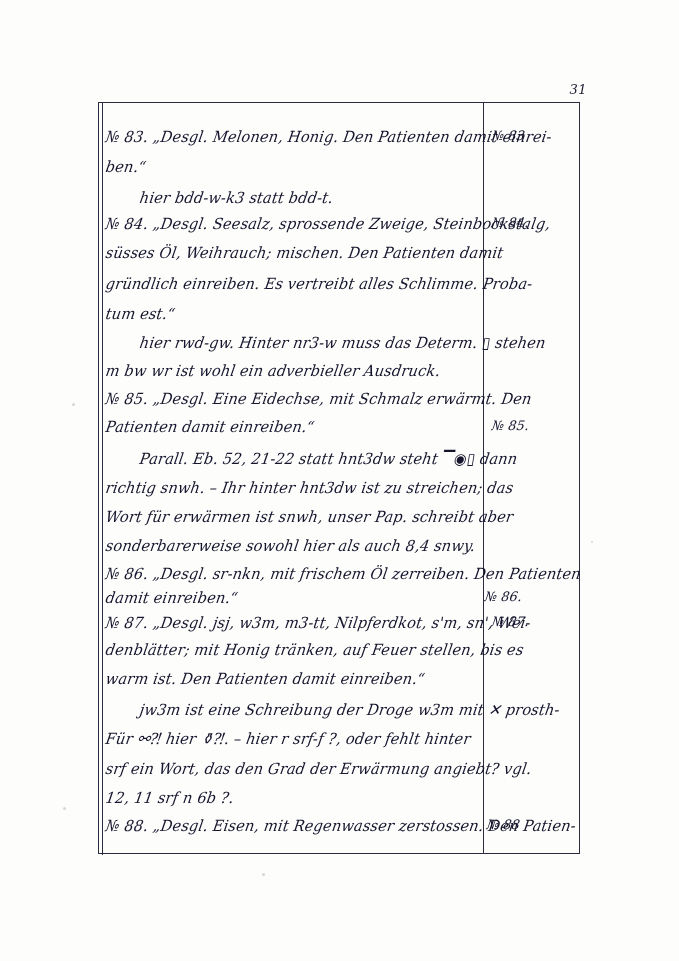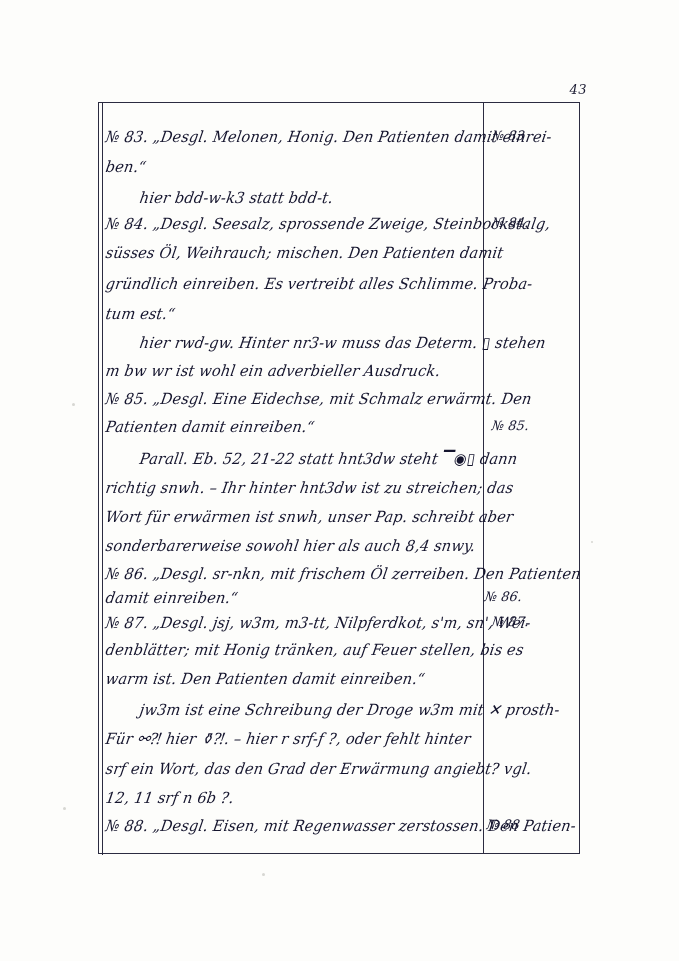--- a/index.html
+++ b/index.html
@@ -108,21 +108,21 @@
 </head>
 <body>
 
 <div class="page">
 
   <div class="speck" style="left:72px;top:403px;width:3px;height:3px;"></div>
   <div class="speck" style="left:63px;top:807px;width:3px;height:3px;"></div>
   <div class="speck" style="left:262px;top:873px;width:3px;height:3px;"></div>
   <div class="speck" style="left:591px;top:541px;width:2px;height:2px;"></div>
 
-  <div class="folio">43</div>
+  <div class="folio">31</div>
 
   <div class="sheet"></div>
   <div class="marginrule"></div>
 
   <div class="ink-line" style="top:128px;">№ 83. „Desgl. Melonen, Honig. Den Patienten damit einrei-</div>
   <div class="ink-line" style="top:158px;">ben.“</div>
   <div class="ink-line indent1" style="top:189px;">hier bdd-w-k3 statt bdd-t.</div>
   <div class="ink-line" style="top:215px;">№ 84. „Desgl. Seesalz, sprossende Zweige, Steinbockstalg,</div>
   <div class="ink-line" style="top:244px;">süsses Öl, Weihrauch; mischen. Den Patienten damit</div>
   <div class="ink-line" style="top:275px;">gründlich einreiben. Es vertreibt alles Schlimme. Proba-</div>

